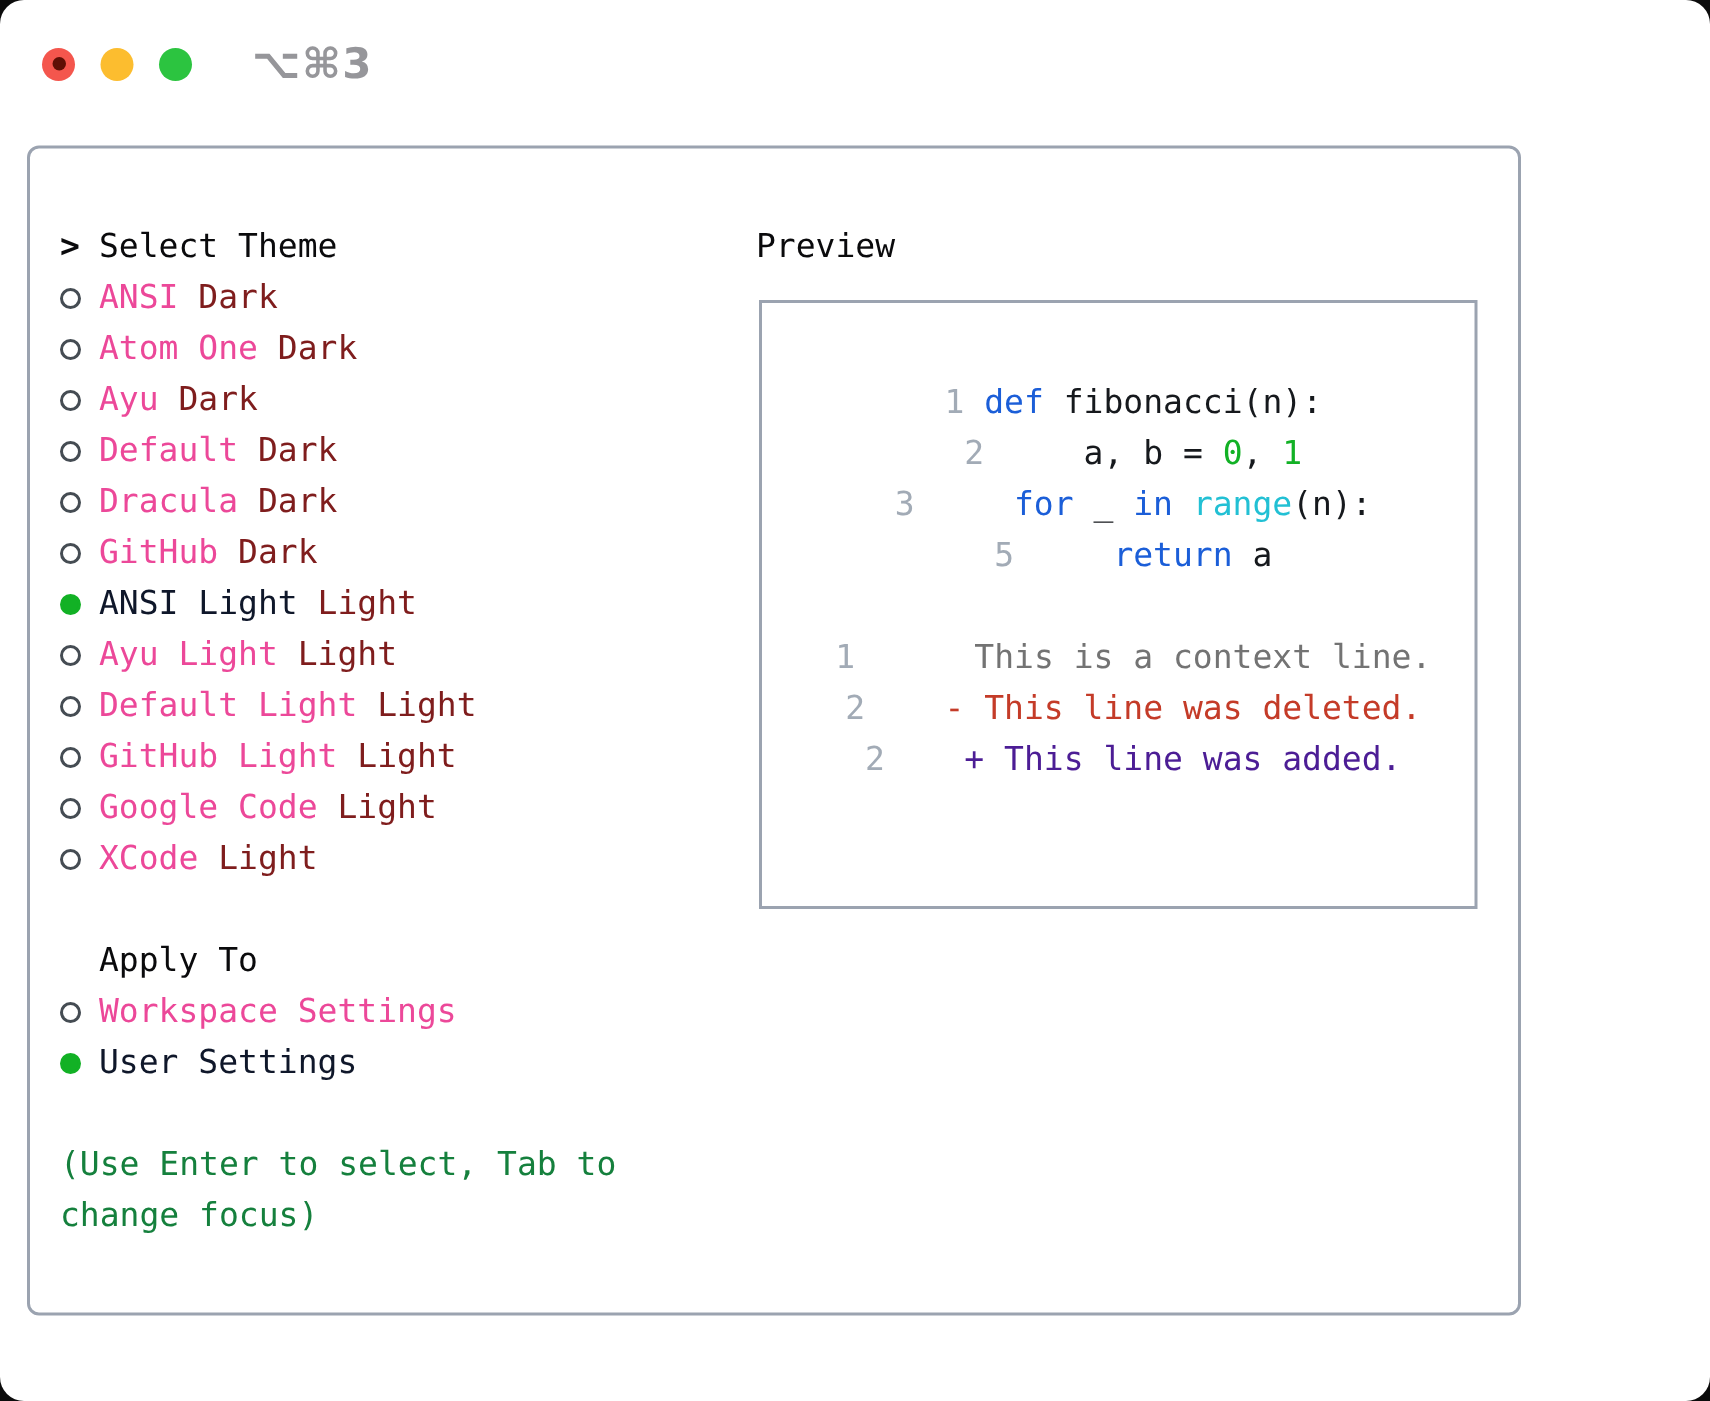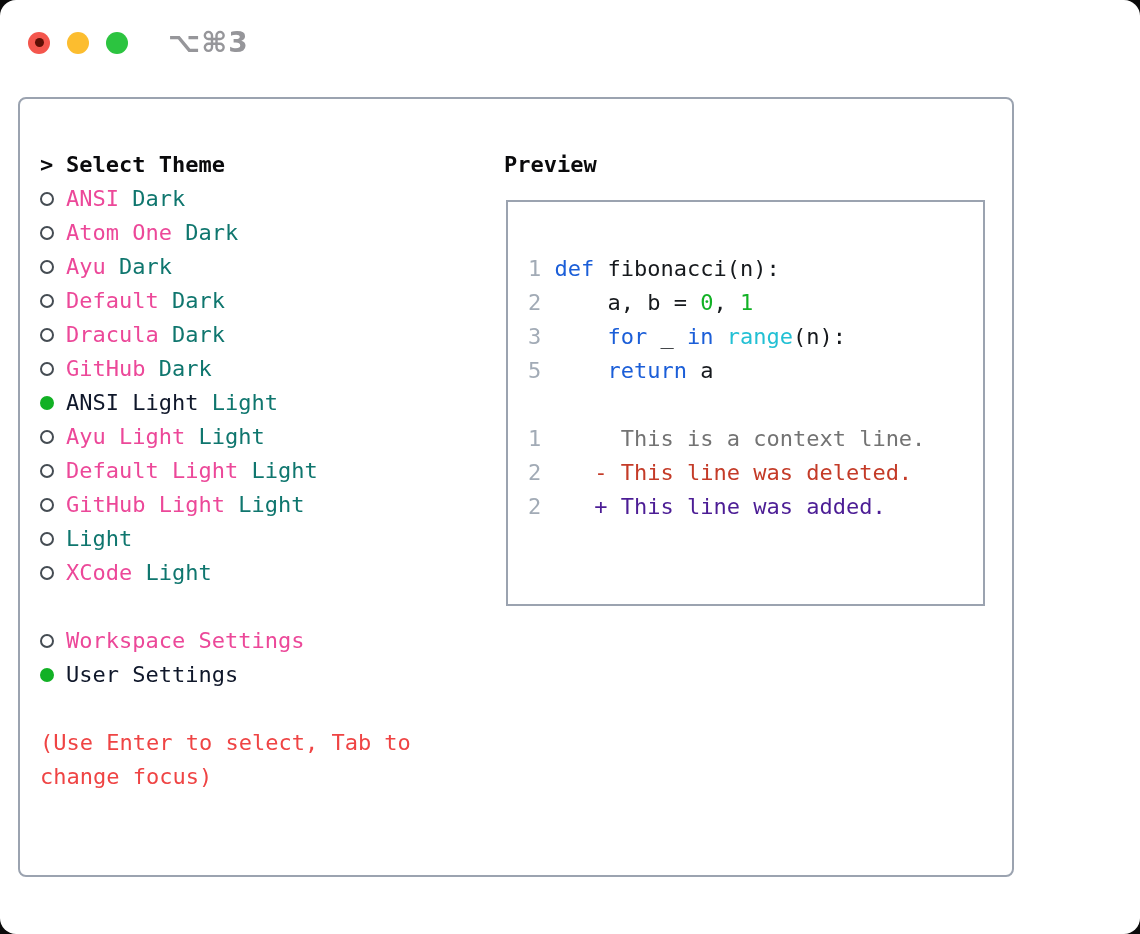--- a/index.html
+++ b/index.html
@@ -58,36 +58,36 @@
     width: 26px; flex: none;
     display: flex; align-items: center;
   }
   .prompt { font-weight: bold; color: #0a0a0c; }
   .radio {
     width: 14px; height: 14px; border-radius: 50%;
     border: 2px solid #454c53; background: transparent;
   }
   .radio.sel { border-color: #12b125; background: #12b125; }
 
-  .hdr   { font-weight: bold; color: #0a0a0c; white-space: pre; }
+  .hdr   { font-weight: normal; color: #0a0a0c; white-space: pre; }
   .t-name  { color: #ec4899; white-space: pre; }
-  .t-var   { color: #0f766e; white-space: pre; }
+  .t-var   { color: #7f1d1d; white-space: pre; }
   .t-name.sel { color: #0f172a; }
-  .hint  { color: #ef4444; white-space: pre; text-align: center; }
+  .hint  { color: #15803d; white-space: pre; text-align: center; }
 
   
   .preview-box {
     margin-top: 18px; margin-left: 2px;
     width: 479px; height: 406px;
     border: 2px solid #9ba3b0;
     background: #ffffff;
     padding: 16px 0 0 20px;
     overflow: hidden;
   }
-  .code-line { height: 34px; white-space: pre; font-size: 22px; line-height: 34px; }
+  .code-line { height: 34px; white-space: pre; font-size: 22px; line-height: 34px; text-align: center; }
   .c-num { color: #a2abb6; }
   .c-fg  { color: #16191d; }
   .c-kw  { color: #1b5ed8; }
   .c-fn  { color: #22c0d4; }
   .c-lit { color: #12b125; }
   .c-ctx { color: #737373; }
   .c-del { color: #c43b28; }
   .c-add { color: #4c1d95; }
 </style>
 </head>
@@ -117,26 +117,30 @@
             <div class="row"><span class="glyph-col"><span class="radio"></span></span><span class="t-name">ANSI </span><span class="t-var">Dark</span></div>
             <div class="row"><span class="glyph-col"><span class="radio"></span></span><span class="t-name">Atom One </span><span class="t-var">Dark</span></div>
             <div class="row"><span class="glyph-col"><span class="radio"></span></span><span class="t-name">Ayu </span><span class="t-var">Dark</span></div>
             <div class="row"><span class="glyph-col"><span class="radio"></span></span><span class="t-name">Default </span><span class="t-var">Dark</span></div>
             <div class="row"><span class="glyph-col"><span class="radio"></span></span><span class="t-name">Dracula </span><span class="t-var">Dark</span></div>
             <div class="row"><span class="glyph-col"><span class="radio"></span></span><span class="t-name">GitHub </span><span class="t-var">Dark</span></div>
             <div class="row"><span class="glyph-col"><span class="radio sel"></span></span><span class="t-name sel">ANSI Light </span><span class="t-var">Light</span></div>
             <div class="row"><span class="glyph-col"><span class="radio"></span></span><span class="t-name">Ayu Light </span><span class="t-var">Light</span></div>
             <div class="row"><span class="glyph-col"><span class="radio"></span></span><span class="t-name">Default Light </span><span class="t-var">Light</span></div>
             <div class="row"><span class="glyph-col"><span class="radio"></span></span><span class="t-name">GitHub Light </span><span class="t-var">Light</span></div>
-            <div class="row"><span class="glyph-col"><span class="radio"></span></span><span class="t-var">Light</span></div>
+            <div class="row"><span class="glyph-col"><span class="radio"></span></span><span class="t-name">Google Code </span><span class="t-var">Light</span></div>
             <div class="row"><span class="glyph-col"><span class="radio"></span></span><span class="t-name">XCode </span><span class="t-var">Light</span></div>
           </div>
 
         <div class="row spacer"></div>
 
+        <div class="row">
+          <span class="glyph-col"></span>
+          <span class="hdr">Apply To</span>
+        </div>
 
         <div id="apply-list">
             <div class="row"><span class="glyph-col"><span class="radio"></span></span><span class="t-name">Workspace Settings</span></div>
             <div class="row"><span class="glyph-col"><span class="radio sel"></span></span><span class="t-name sel">User Settings</span></div>
           </div>
 
         <div class="row spacer"></div>
 
         <div id="hint-lines">
             <div class="row"><span class="hint">(Use Enter to select, Tab to</span></div>

